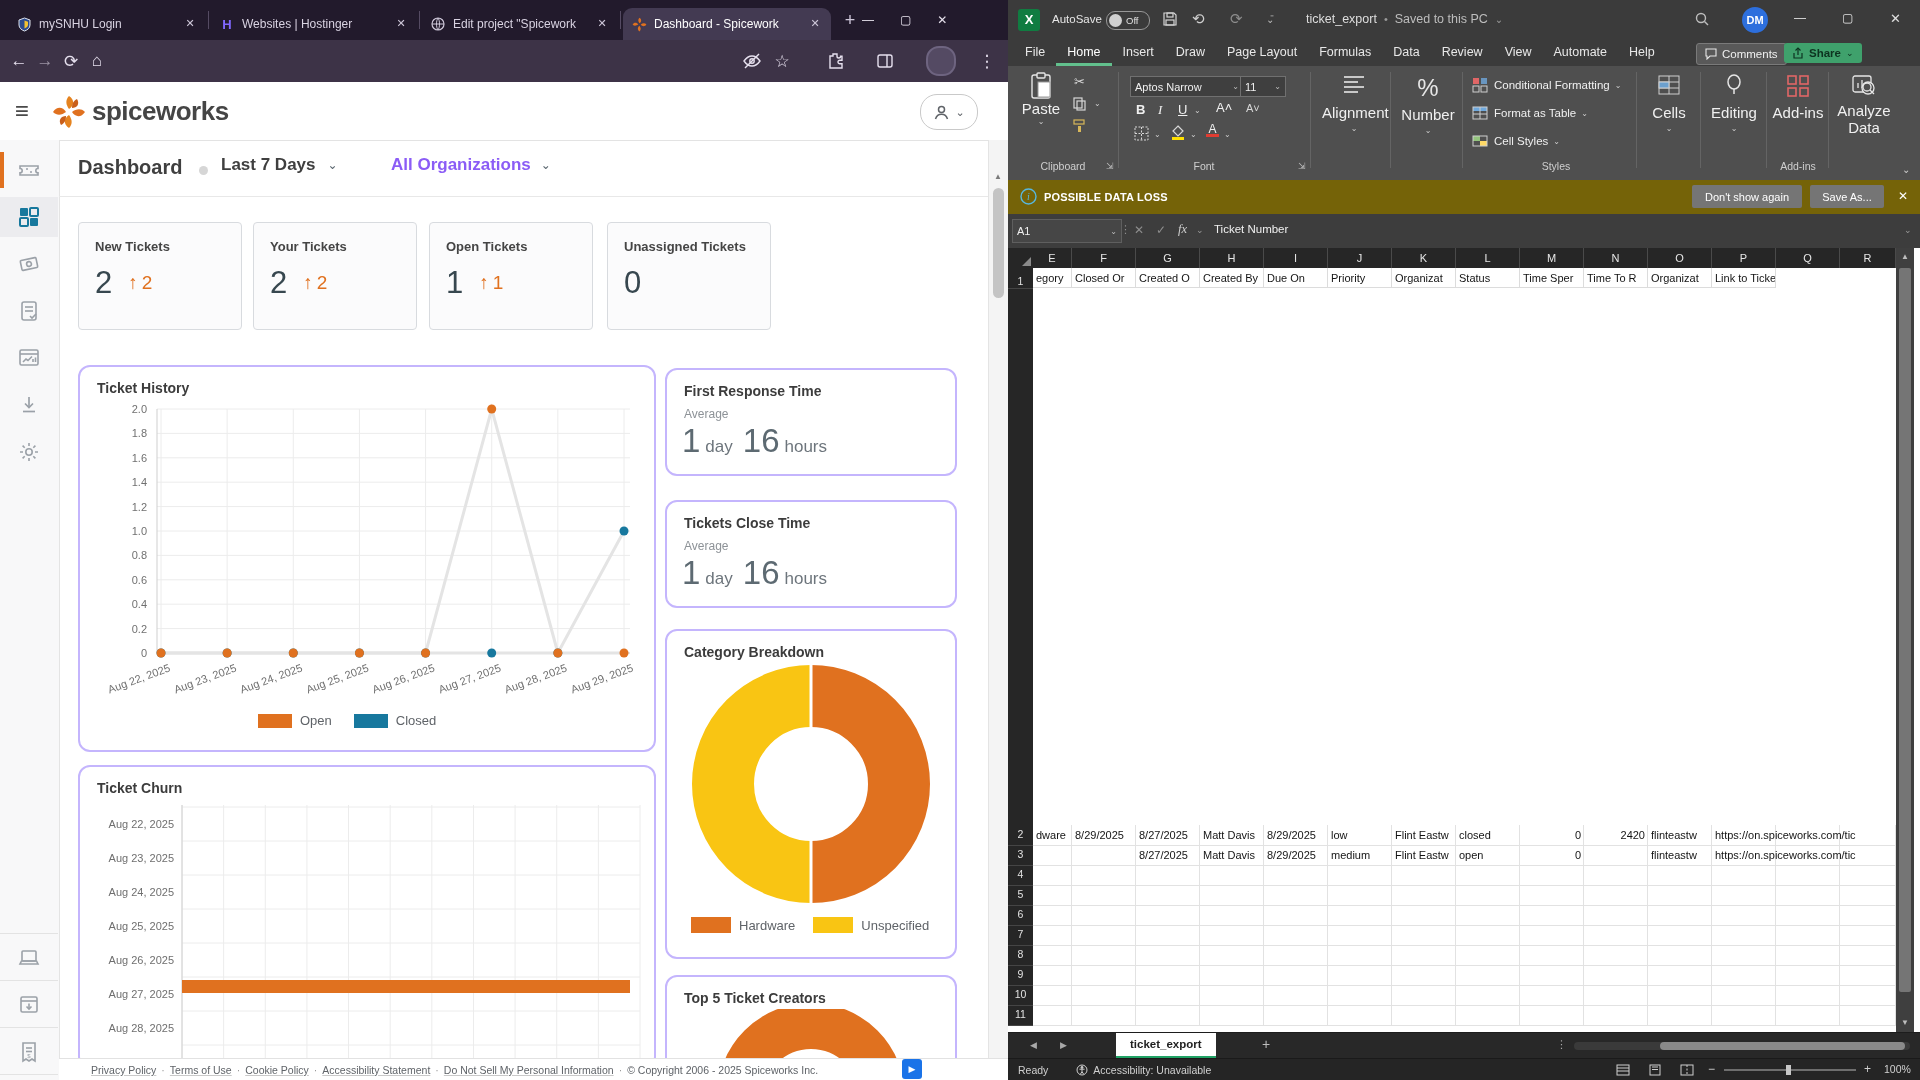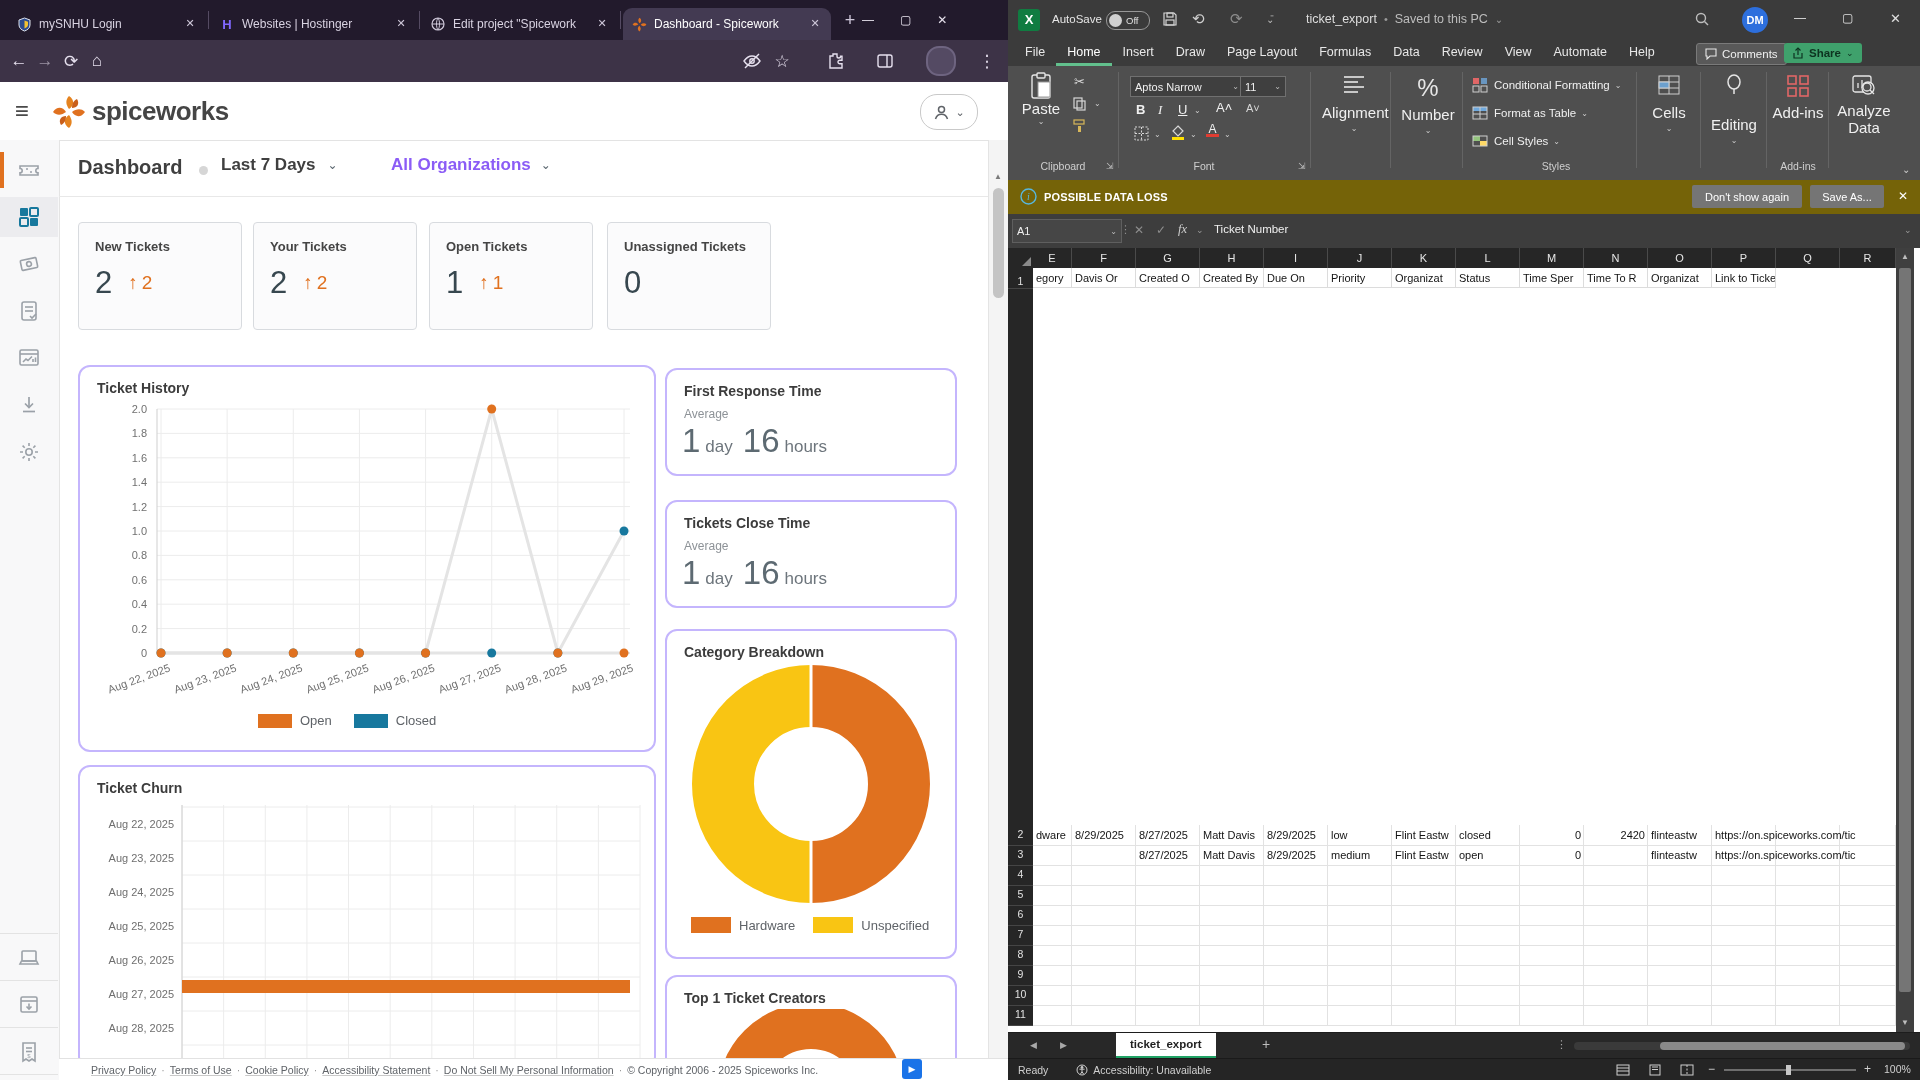--- a/index.html
+++ b/index.html
@@ -507,21 +507,21 @@
             <line x1="100" y1="178" x2="558" y2="178" stroke="#ececec" stroke-width="1"></line>
             <line x1="100" y1="212" x2="558" y2="212" stroke="#ececec" stroke-width="1"></line>
             <line x1="100" y1="246" x2="558" y2="246" stroke="#ececec" stroke-width="1"></line>
             <line x1="100" y1="280" x2="558" y2="280" stroke="#ececec" stroke-width="1"></line>
             <line x1="100" y1="6" x2="100" y2="268" stroke="#d0d0d0" stroke-width="1"></line>
             <rect x="100" y="181" width="448" height="13" fill="#e0711f"></rect>
           </svg>
       </div>
 
       <div class="wcard" style="left:665px;top:893px;width:288px;height:100px;">
-        <span class="sect abs" style="left:17px;top:13px;">Top 1 Ticket Creators</span>
+        <span class="sect abs" style="left:17px;top:13px;">Top 5 Ticket Creators</span>
         <svg id="top5-svg" class="abs" width="288" height="68px" style="left:0;top:32px;">
             <circle cx="144" cy="88" r="71" fill="none" stroke="#e0711f" stroke-width="46"></circle>
           </svg>
       </div>
 
       <div id="footerbar" class="abs flex">
         <div class="flex" id="footer-links" style="margin-left:32px;">
             <span class="ftlink">Privacy Policy</span>
             <span class="ftsep">·</span>
             <span class="ftlink">Terms of Use</span>
@@ -767,21 +767,21 @@
       </div>
       <div class="rsep" style="left:692px;"></div>
 
       <div class="abs" style="left:698px;top:8px;width:56px;text-align:center;">
         <svg width="22" height="22" viewBox="0 0 22 22" style="margin:0 auto;">
             <g fill="none" stroke="#e6e6e6" stroke-width="1.5">
               <ellipse cx="11" cy="8" rx="6" ry="7"></ellipse>
               <line x1="11" y1="15" x2="11" y2="20"></line>
             </g>
           </svg>
-        <div class="rbtn-lbl" style="margin-top:20px;">Editing</div>
+        <div class="rbtn-lbl" style="margin-top:8px;">Editing</div>
         <div class="chv jschv" style="margin-top:3px;">⌄</div>
       </div>
       <div class="rsep" style="left:758px;"></div>
 
       <div class="abs" style="left:764px;top:8px;width:52px;text-align:center;">
         <svg width="24" height="24" viewBox="0 0 24 24" style="margin:0 auto;">
             <g fill="none" stroke="#e06666" stroke-width="1.6">
               <rect x="2" y="2" width="8" height="8"></rect>
               <rect x="14" y="2" width="8" height="8"></rect>
               <rect x="2" y="14" width="8" height="8"></rect>
@@ -876,21 +876,21 @@
           <div style="position: absolute; left: 0px; top: 637px; width: 25px; height: 1px; background: rgb(69, 69, 69);"></div>
           <div style="position: absolute; left: 0px; top: 657px; width: 25px; height: 1px; background: rgb(69, 69, 69);"></div>
           <div style="position: absolute; left: 0px; top: 677px; width: 25px; height: 1px; background: rgb(69, 69, 69);"></div>
           <div style="position: absolute; left: 0px; top: 697px; width: 25px; height: 1px; background: rgb(69, 69, 69);"></div>
           <div style="position: absolute; left: 0px; top: 717px; width: 25px; height: 1px; background: rgb(69, 69, 69);"></div>
           <div style="position: absolute; left: 0px; top: 737px; width: 25px; height: 1px; background: rgb(69, 69, 69);"></div>
           <div style="position: absolute; left: 0px; top: 757px; width: 25px; height: 1px; background: rgb(69, 69, 69);"></div>
         </div>
       <div class="abs" id="cellarea" style="left:25px;top:20px;width:863px;height:764px;background:#fff;overflow:hidden;">
           <div class="r1cell" style="left: 0px; width: 39px; border-bottom: 1px solid rgb(220, 220, 220);">egory</div>
-          <div class="r1cell" style="left: 39px; width: 64px; border-bottom: 1px solid rgb(220, 220, 220);">Davis Or</div>
+          <div class="r1cell" style="left: 39px; width: 64px; border-bottom: 1px solid rgb(220, 220, 220);">Closed Or</div>
           <div class="r1cell" style="left: 103px; width: 64px; border-bottom: 1px solid rgb(220, 220, 220);">Created O</div>
           <div class="r1cell" style="left: 167px; width: 64px; border-bottom: 1px solid rgb(220, 220, 220);">Created By</div>
           <div class="r1cell" style="left: 231px; width: 64px; border-bottom: 1px solid rgb(220, 220, 220);">Due On</div>
           <div class="r1cell" style="left: 295px; width: 64px; border-bottom: 1px solid rgb(220, 220, 220);">Priority</div>
           <div class="r1cell" style="left: 359px; width: 64px; border-bottom: 1px solid rgb(220, 220, 220);">Organizat</div>
           <div class="r1cell" style="left: 423px; width: 64px; border-bottom: 1px solid rgb(220, 220, 220);">Status</div>
           <div class="r1cell" style="left: 487px; width: 64px; border-bottom: 1px solid rgb(220, 220, 220);">Time Sper</div>
           <div class="r1cell" style="left: 551px; width: 64px; border-bottom: 1px solid rgb(220, 220, 220);">Time To R</div>
           <div class="r1cell" style="left: 615px; width: 64px; border-bottom: 1px solid rgb(220, 220, 220);">Organizat</div>
           <div class="r1cell" style="left: 679px; width: 64px; border-bottom: 1px solid rgb(220, 220, 220);">Link to Ticket</div>

